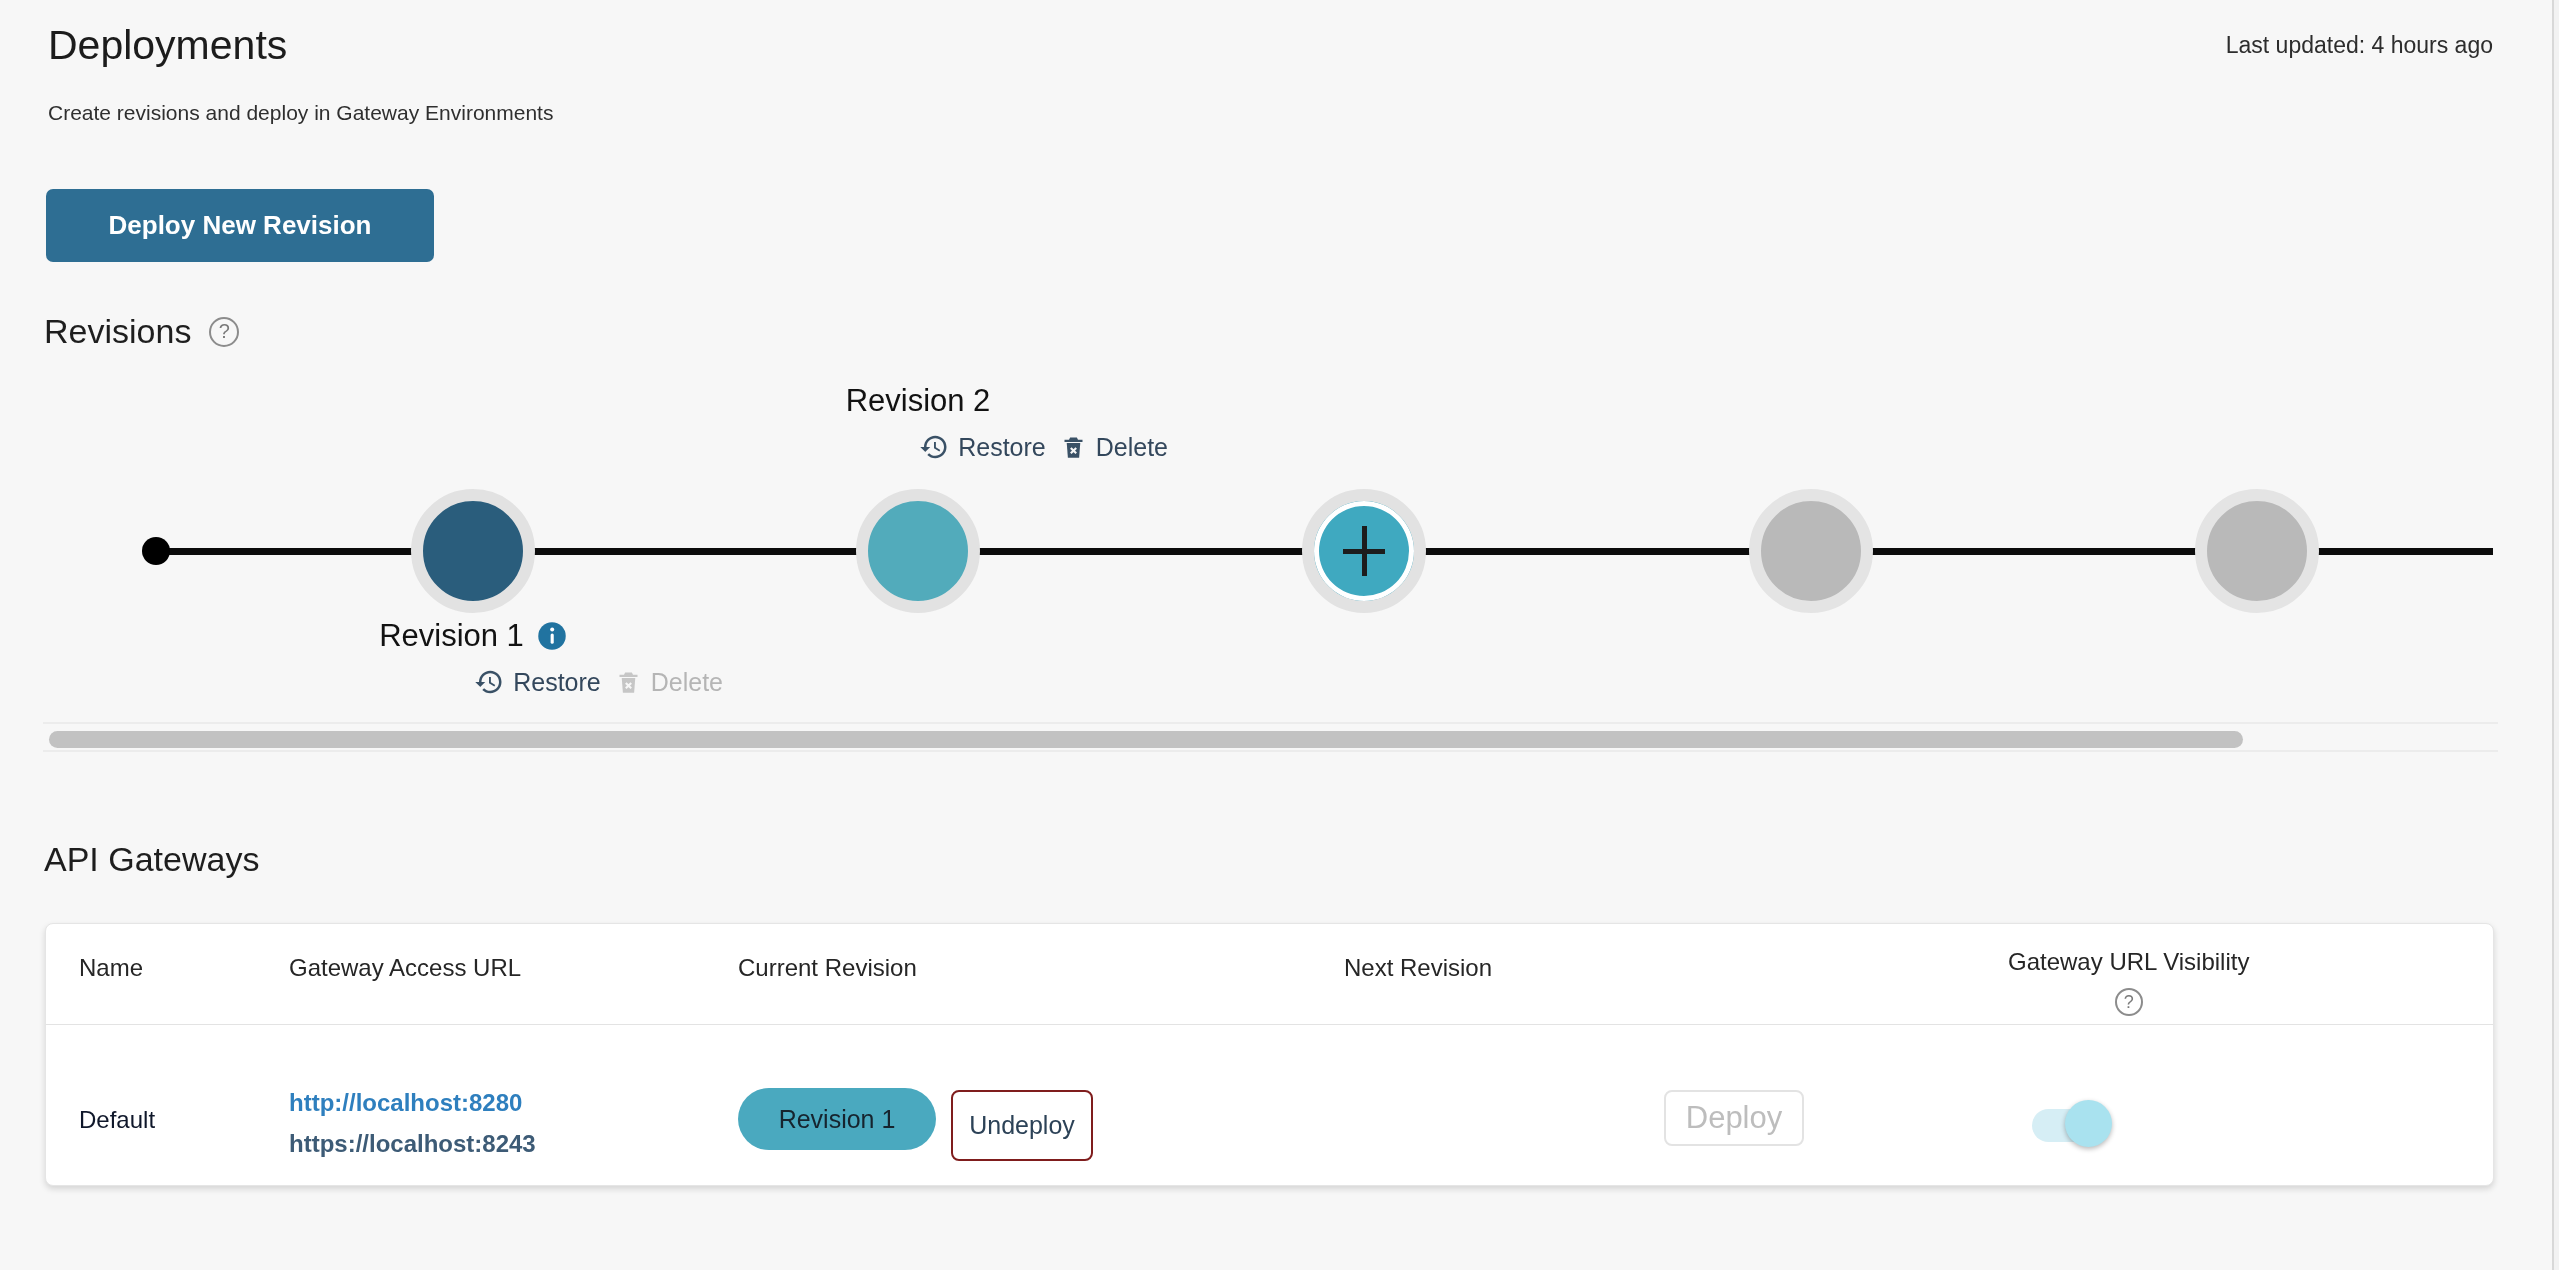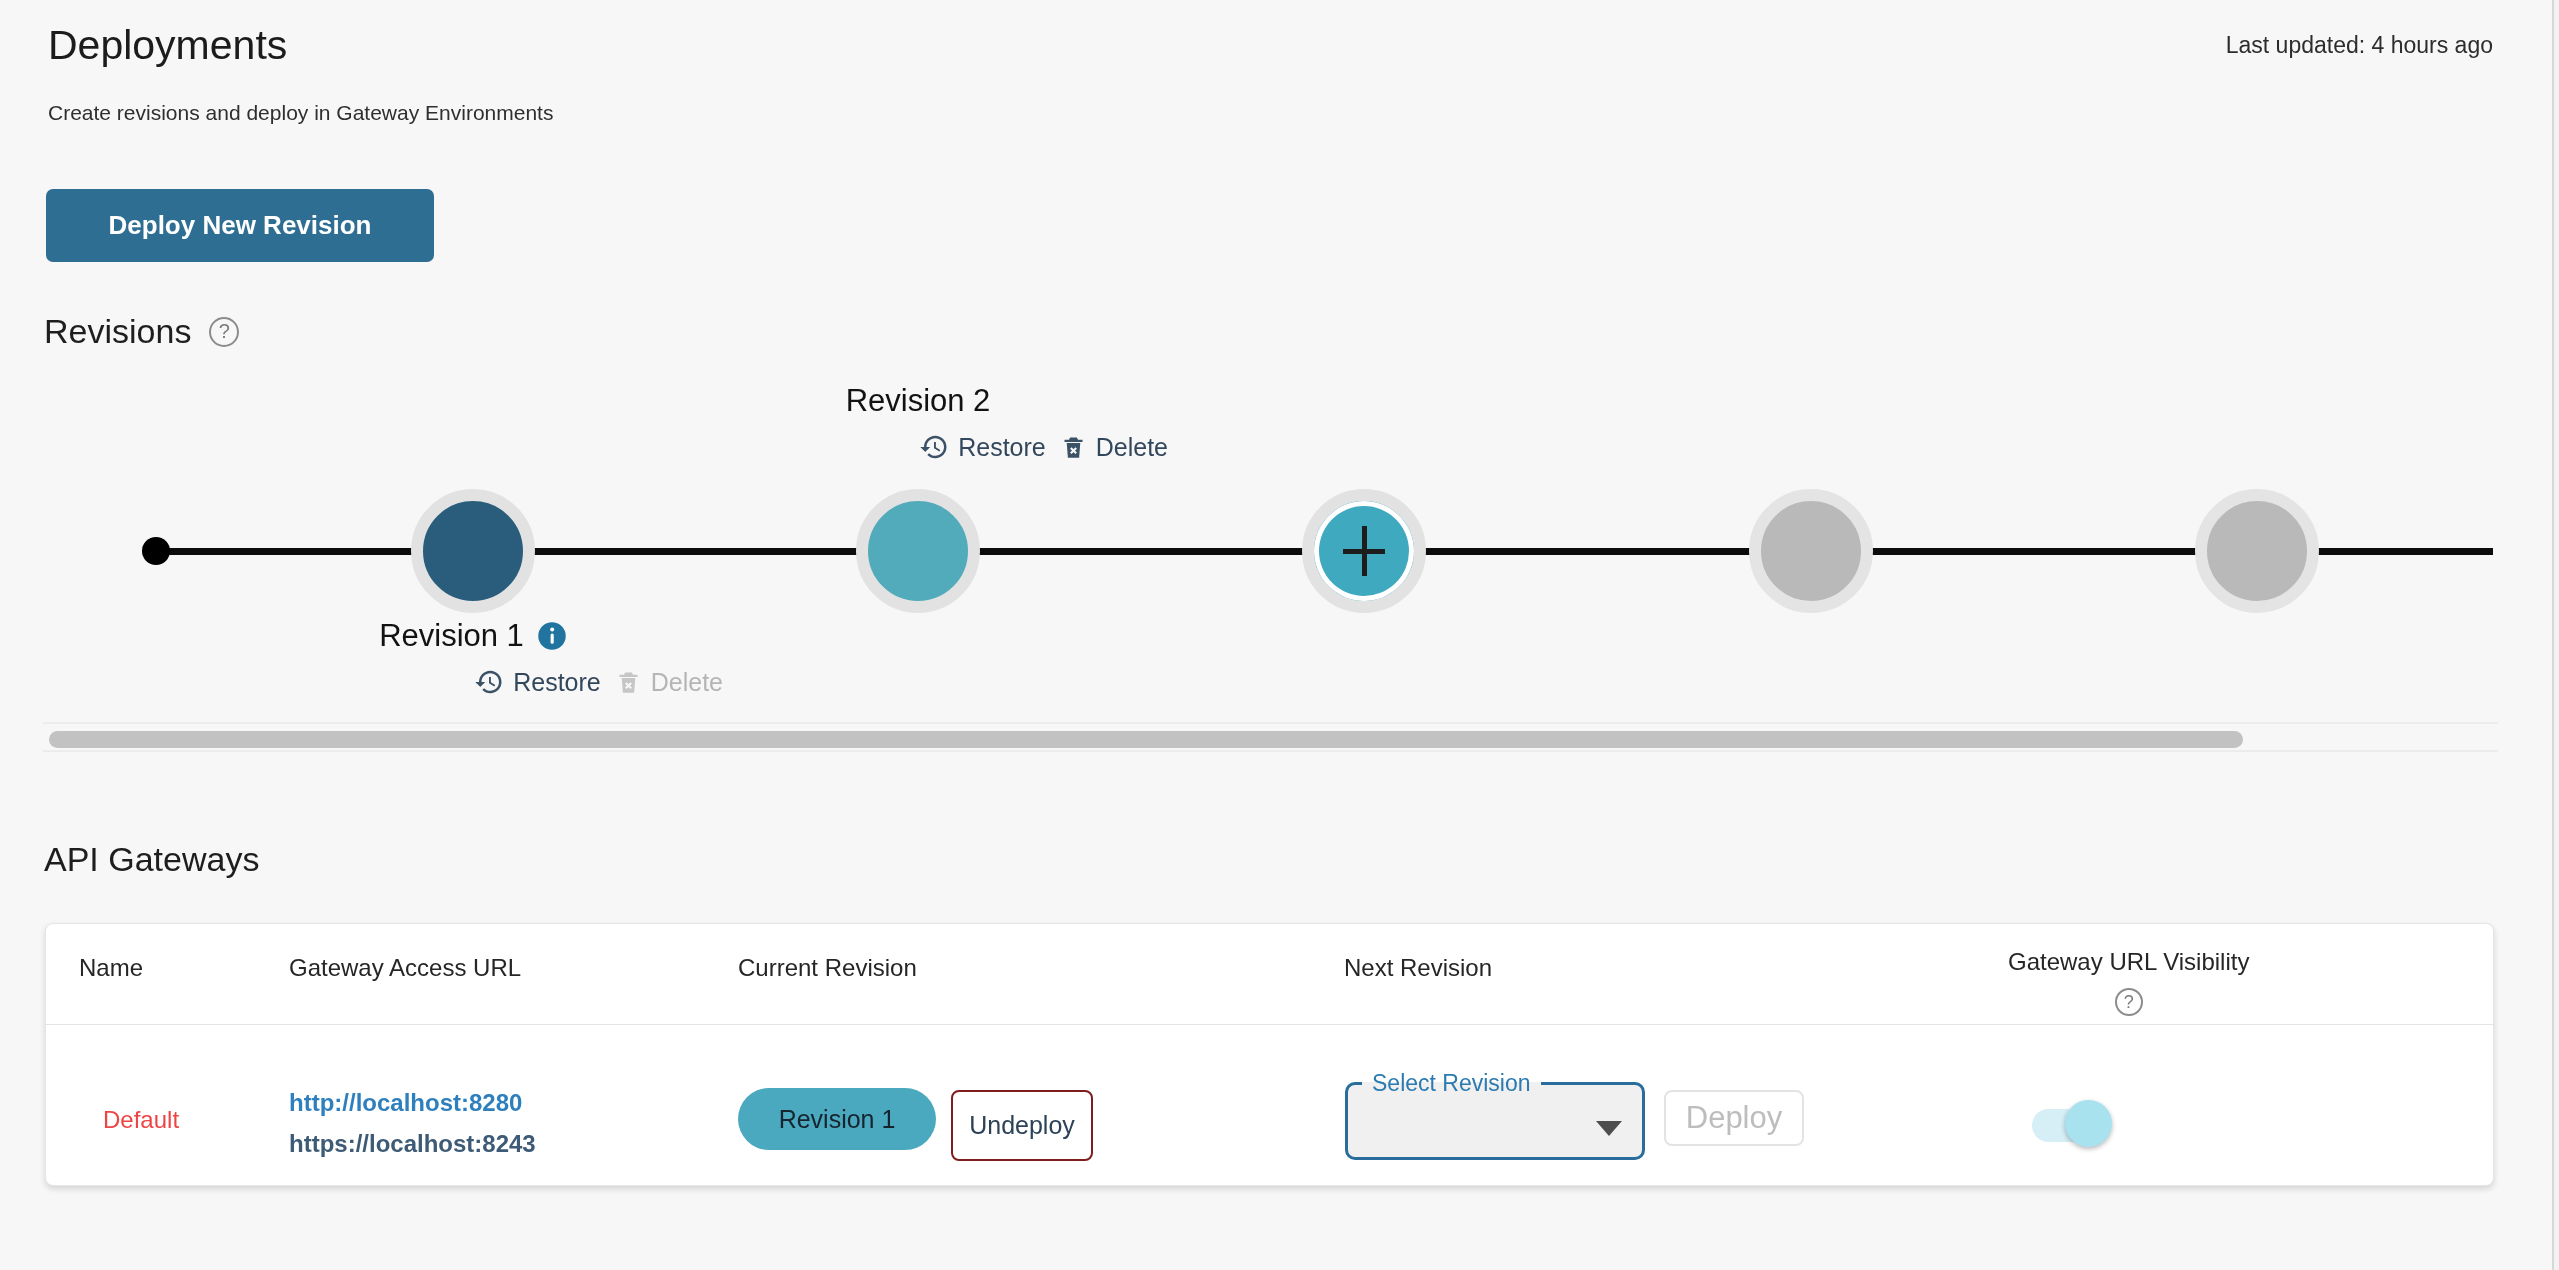--- a/index.html
+++ b/index.html
@@ -112,21 +112,21 @@
   }
   .gw-header-cell { position:absolute; top:30px; font-size:24px; color:#262626; }
   .gw-col-name        { left:33px; }
   .gw-col-url         { left:243px; }
   .gw-col-current     { left:692px; }
   .gw-col-next        { left:1298px; }
   .gw-col-visibility  { left:1962px; display:flex; align-items:center; gap:12px; top:24px;flex-direction:column; }
   .gw-col-visibility .help-icon { width:28px; height:28px; font-size:18px; }
   .gw-divider { position:absolute; left:0; right:0; top:100px; height:1px; background:#e3e3e3; }
 
-  .gw-cell-name { position:absolute; left:33px; top:182px; font-size:24px; color:#ef4444;margin-left:24px; }
+  .gw-cell-name { position:absolute; left:33px; top:182px; font-size:24px; color:#0f172a; }
   .gw-urls { position:absolute; left:243px; top:158px; font-size:24px; line-height:41px;font-weight:bold; }
   .gw-urls a { text-decoration:none; display:block; cursor:pointer; }
   .gw-url-http  { color:#2e7fbe; }
   .gw-url-https { color:#3d5b76; }
 
   .rev-chip {
     position:absolute; left:692px; top:164px; width:198px; height:62px;
     background:#4aa9bf; border-radius:31px;
     display:flex; align-items:center; justify-content:center;
     font-size:25px; color:#16242e;
@@ -267,25 +267,20 @@
   <div class="gw-cell-name">Default</div>
 
   <div class="gw-urls">
     <a class="gw-url-http" href="#">http://localhost:8280</a>
     <a class="gw-url-https" href="#">https://localhost:8243</a>
   </div>
 
   <div class="rev-chip">Revision 1</div>
   <button class="undeploy-btn">Undeploy</button>
 
-  <fieldset class="next-rev-select">
-    <legend>Select Revision</legend>
-    <span class="select-value"></span>
-    <span class="select-caret"></span>
-  </fieldset>
 
   <button class="deploy-btn" disabled="">Deploy</button>
 
   <div class="gw-toggle">
     <div class="toggle-track"></div>
     <div class="toggle-knob"></div>
   </div>
 </div>
 
 </body></html>

